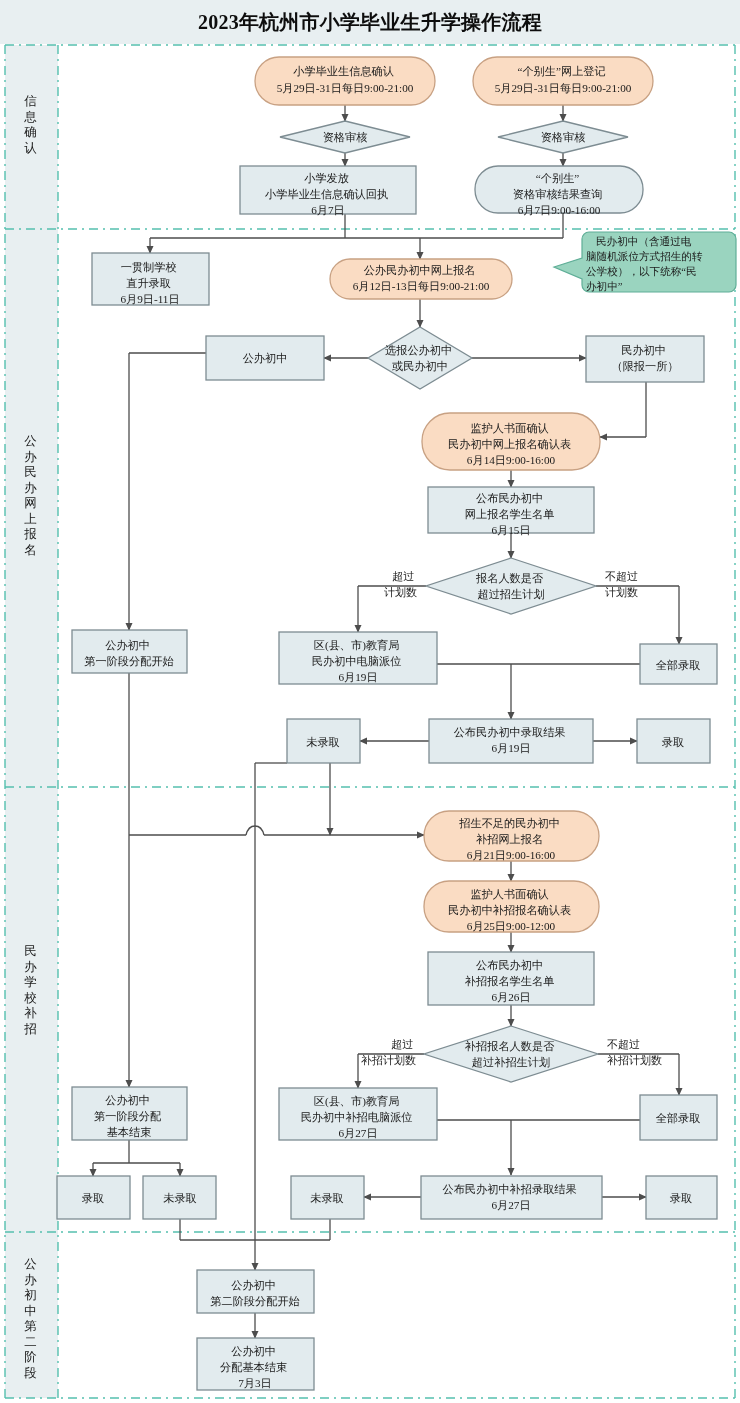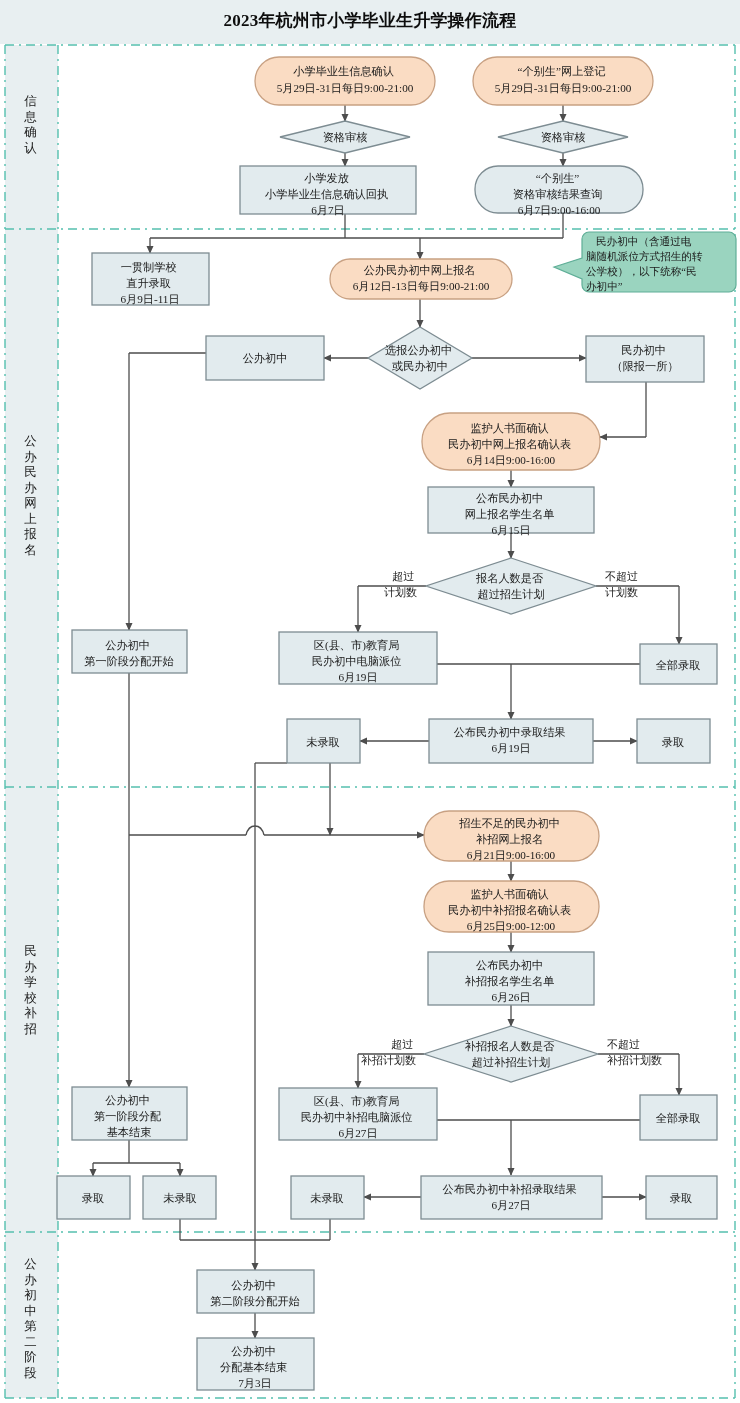--- a/index.html
+++ b/index.html
@@ -1,20 +1,20 @@
 <!DOCTYPE html>
 <html><head>
 <meta charset="utf-8">
 <style>
   html,body{margin:0;padding:0;background:#ffffff;}
   body{font-family:"Liberation Serif","DejaVu Serif",serif;}
   #page{position:relative;width:740px;height:1403px;overflow:hidden;background:#fff;}
   #title-bar{position:absolute;left:0;top:0;width:740px;height:44px;background:#e8eff1;}
   #title-bar .t{position:absolute;left:0;top:9px;width:740px;text-align:center;
-    font-size:17px;font-weight:bold;color:#0d0d0d;letter-spacing:.2px;
+    font-size:20px;font-weight:bold;color:#0d0d0d;letter-spacing:.2px;
     font-family:"Liberation Serif","DejaVu Serif",serif;}
   svg{position:absolute;left:0;top:0;}
   .band-label{font-size:12.5px;fill:#1a1a1a;letter-spacing:2px;}
   .nodetext{font-size:11.2px;fill:#1a1a1a;}
   .nodetext.sm{font-size:10.6px;}
   .edgelbl{font-size:11px;fill:#1a1a1a;}
 </style>
 </head>
 <body>
 

